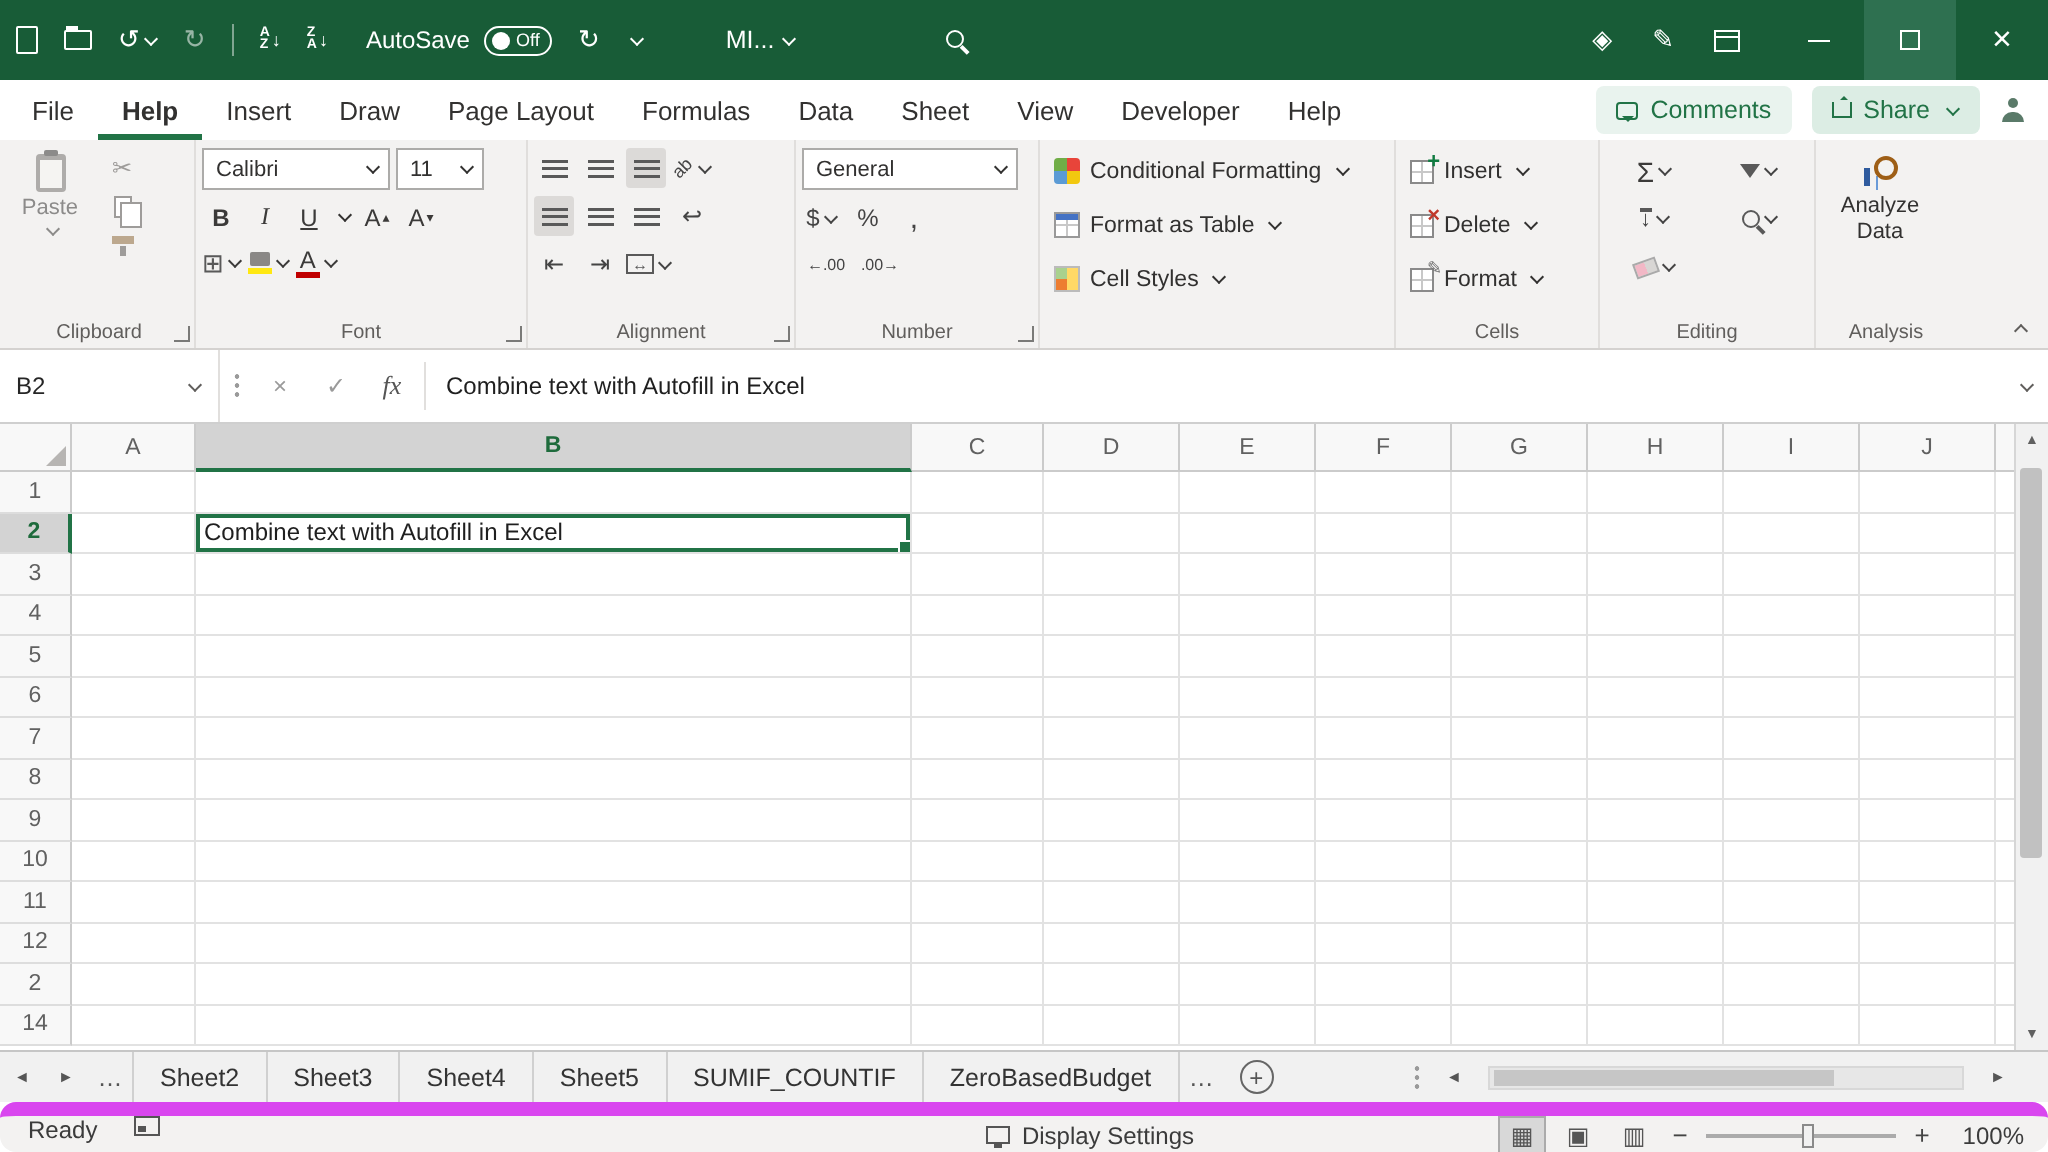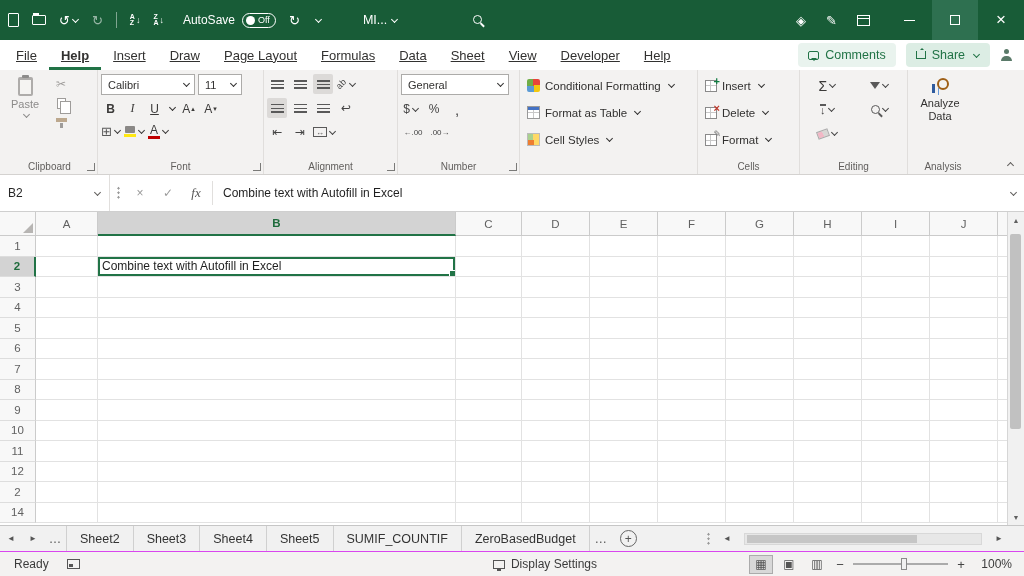--- a/index.html
+++ b/index.html
@@ -36,21 +36,21 @@
 .icon-window{width:13px;height:11px;border:1.2px solid #fff;position:relative;}
 .icon-window::before{content:"";position:absolute;top:2px;left:0;right:0;height:1px;background:#fff;}
 .win-btn{width:46px;height:40px;display:flex;align-items:center;justify-content:center;color:#fff;}
 .min-bar{width:11px;border-top:1.3px solid #fff;}
 .win-btn.max{background:#2E7050;}
 .max-box{width:10px;height:10px;border:1.3px solid #fff;}
 .win-btn.close{font-size:17px;}
 
 
 .tab-row{height:30px;display:flex;align-items:center;background:#fff;}
-.rtabs{display:flex;height:30px;padding-left:4px;text-decoration:underline;}
+.rtabs{display:flex;height:30px;padding-left:4px;}
 .rtab{height:30px;display:flex;align-items:center;padding:0 12px;font-size:13px;color:#323130;cursor:default;}
 .rtab.active{font-weight:700;box-shadow:inset 0 -3px 0 #217346;}
 .tab-right{margin-left:auto;display:flex;align-items:center;gap:10px;padding-right:10px;}
 .pill-btn{display:flex;align-items:center;gap:6px;height:24px;padding:0 10px;border-radius:4px;color:#217346;font-size:12.5px;}
 .pill-btn.comments{background:#E9F3EE;}
 .pill-btn.share{background:#DCEDE4;}
 .bubble-icon{width:11px;height:9px;border:1.3px solid #217346;border-radius:2px;position:relative;}
 .bubble-icon::after{content:"";position:absolute;bottom:-5px;left:2px;border:3px solid transparent;border-top-color:#217346;}
 .share-icon{width:10px;height:8px;border:1.3px solid #217346;border-top:none;position:relative;}
 .share-icon::before{content:"";position:absolute;left:3px;top:-5px;border:2.5px solid transparent;border-bottom-color:#217346;}
@@ -163,21 +163,21 @@
 .ellipsis{width:22px;text-align:center;color:#555;}
 .sheet-tabs{display:flex;height:100%;}
 .sheet-tab{display:flex;align-items:center;padding:0 13px;border-right:1px solid #D0D0D0;color:#333;}
 .sheet-tabs .sheet-tab:first-child{border-left:1px solid #D0D0D0;}
 .add-sheet{width:17px;height:17px;border:1px solid #666;border-radius:50%;display:flex;align-items:center;justify-content:center;font-size:12px;color:#555;margin:0 8px;}
 .sb-right{margin-left:auto;display:flex;align-items:center;gap:6px;padding-right:14px;}
 .hs-track{width:238px;height:12px;background:#E7E7E7;border:1px solid #D8D8D8;position:relative;}
 .hs-thumb{position:absolute;left:2px;top:1px;bottom:1px;width:72%;background:#C6C6C6;}
 
 
-.status-bar{height:25px;background:#F3F2F1;border-top:1px solid #d946ef;display:flex;align-items:center;font-size:12px;color:#3B3B3B;}
+.status-bar{height:25px;background:#F3F2F1;border-top:7px solid #d946ef;display:flex;align-items:flex-start;font-size:12px;color:#3B3B3B;border-radius:8px;}
 .ready{margin-left:14px;}
 .macro-icon{width:13px;height:10px;border:1px solid #555;margin-left:18px;position:relative;}
 .macro-icon::after{content:"";position:absolute;left:1px;bottom:1px;width:4px;height:3px;background:#555;}
 .st-right{margin-left:auto;display:flex;align-items:center;padding-right:12px;}
 .disp-set{display:flex;align-items:center;gap:6px;margin-right:150px;}
 .monitor{width:12px;height:9px;border:1px solid #555;position:relative;}
 .monitor::after{content:"";position:absolute;left:3px;bottom:-3px;width:4px;height:2px;background:#555;}
 .view-btn{width:24px;height:19px;display:flex;align-items:center;justify-content:center;font-size:12px;color:#555;margin:0 2px;}
 .view-btn.active{background:#D8D8D8;border:1px solid #ABABAB;}
 .zoom-minus,.zoom-plus{width:18px;text-align:center;color:#444;font-size:13px;}

